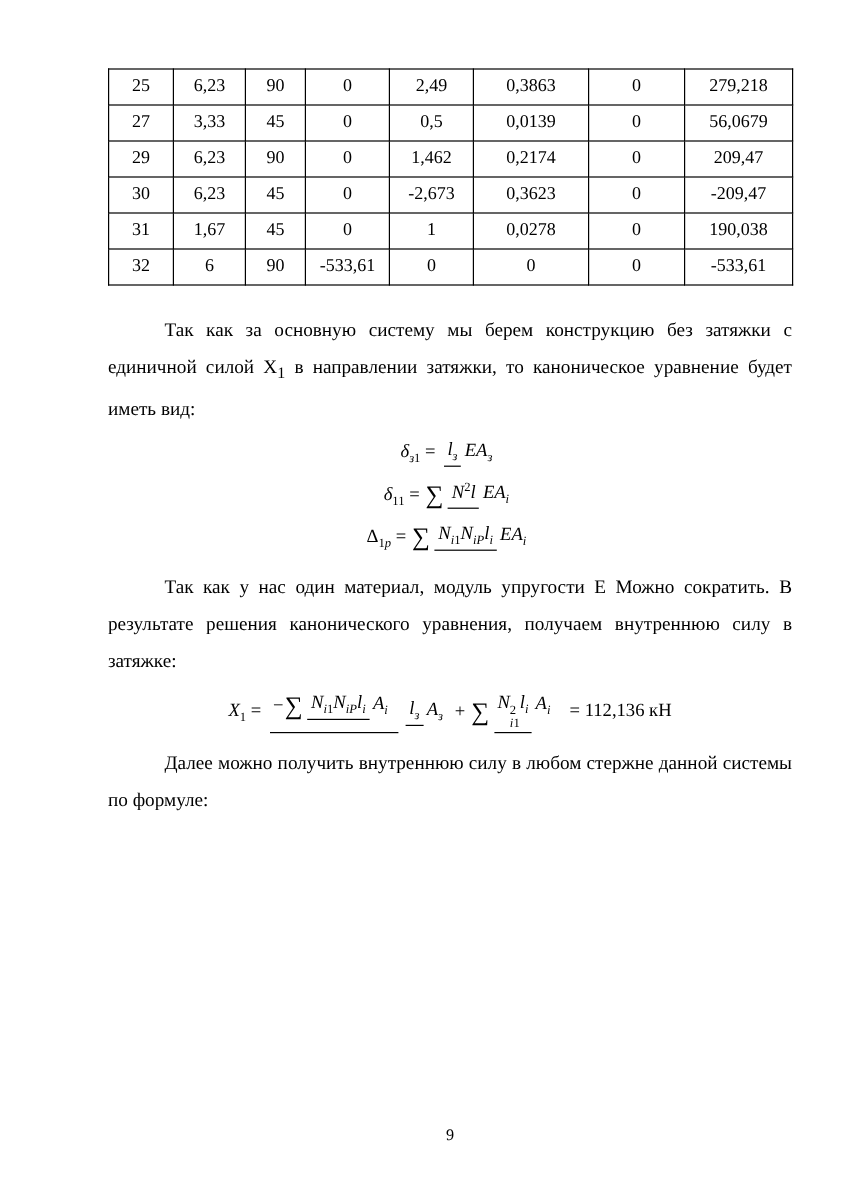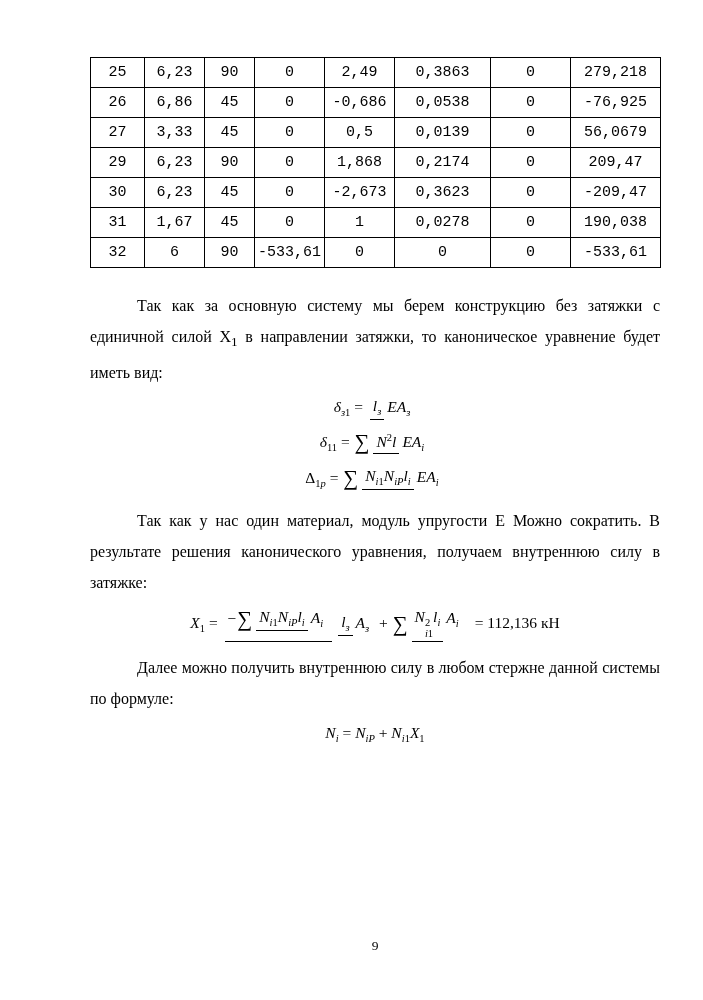--- a/index.html
+++ b/index.html
@@ -10,21 +10,21 @@
     font-family:"Liberation Serif", serif;
     color:#000;
     overflow:hidden;
   }
   .content {
     position:absolute;
     left:90px; top:57px;
     width:570px;
   }
   
-  table.calc-table { border-collapse:collapse; width:570px; table-layout:fixed;font-family:Liberation Mono, monospace; }
+  table.calc-table { border-collapse:collapse; width:570px; table-layout:fixed; }
   table.calc-table td {
     border:1px solid #000;
     text-align:center;
     vertical-align:middle;
     height:30px;
     font-size:15px;
     padding:0 2px;
   }
   
   p.body-text {
@@ -91,45 +91,35 @@
           <td>25</td>
           <td>6,23</td>
           <td>90</td>
           <td>0</td>
           <td>2,49</td>
           <td>0,3863</td>
           <td>0</td>
           <td>279,218</td>
         </tr>
         <tr>
-          <td>26</td>
-          <td>6,86</td>
-          <td>45</td>
-          <td>0</td>
-          <td>-0,686</td>
-          <td>0,0538</td>
-          <td>0</td>
-          <td>-76,925</td>
-        </tr>
-        <tr>
           <td>27</td>
           <td>3,33</td>
           <td>45</td>
           <td>0</td>
           <td>0,5</td>
           <td>0,0139</td>
           <td>0</td>
           <td>56,0679</td>
         </tr>
         <tr>
           <td>29</td>
           <td>6,23</td>
           <td>90</td>
           <td>0</td>
-          <td>1,868</td>
+          <td>1,462</td>
           <td>0,2174</td>
           <td>0</td>
           <td>209,47</td>
         </tr>
         <tr>
           <td>30</td>
           <td>6,23</td>
           <td>45</td>
           <td>0</td>
           <td>-2,673</td>
@@ -189,17 +179,16 @@
             <span class="num"><i>N</i><span class="ss">
                 <sup>2</sup>
                 <sub><i>i</i>1</sub>
               </span><i>l</i><sub><i>i</i></sub></span>
             <span class="den"><i>A</i><sub><i>i</i></sub></span>
           </span></span>
       </span> = 112,136 кН</div>
 
   <p class="body-text" style="margin-top:10px">Далее можно получить внутреннюю силу в любом стержне данной системы по формуле:</p>
 
-  <div class="formula"><i>N</i><sub><i>i</i></sub> = <i>N</i><sub><i>iP</i></sub> + <i>N</i><sub><i>i</i>1</sub><i>X</i><sub>1</sub></div>
 
 </div>
 
 <div class="page-number">9</div>
 
 </body></html>

